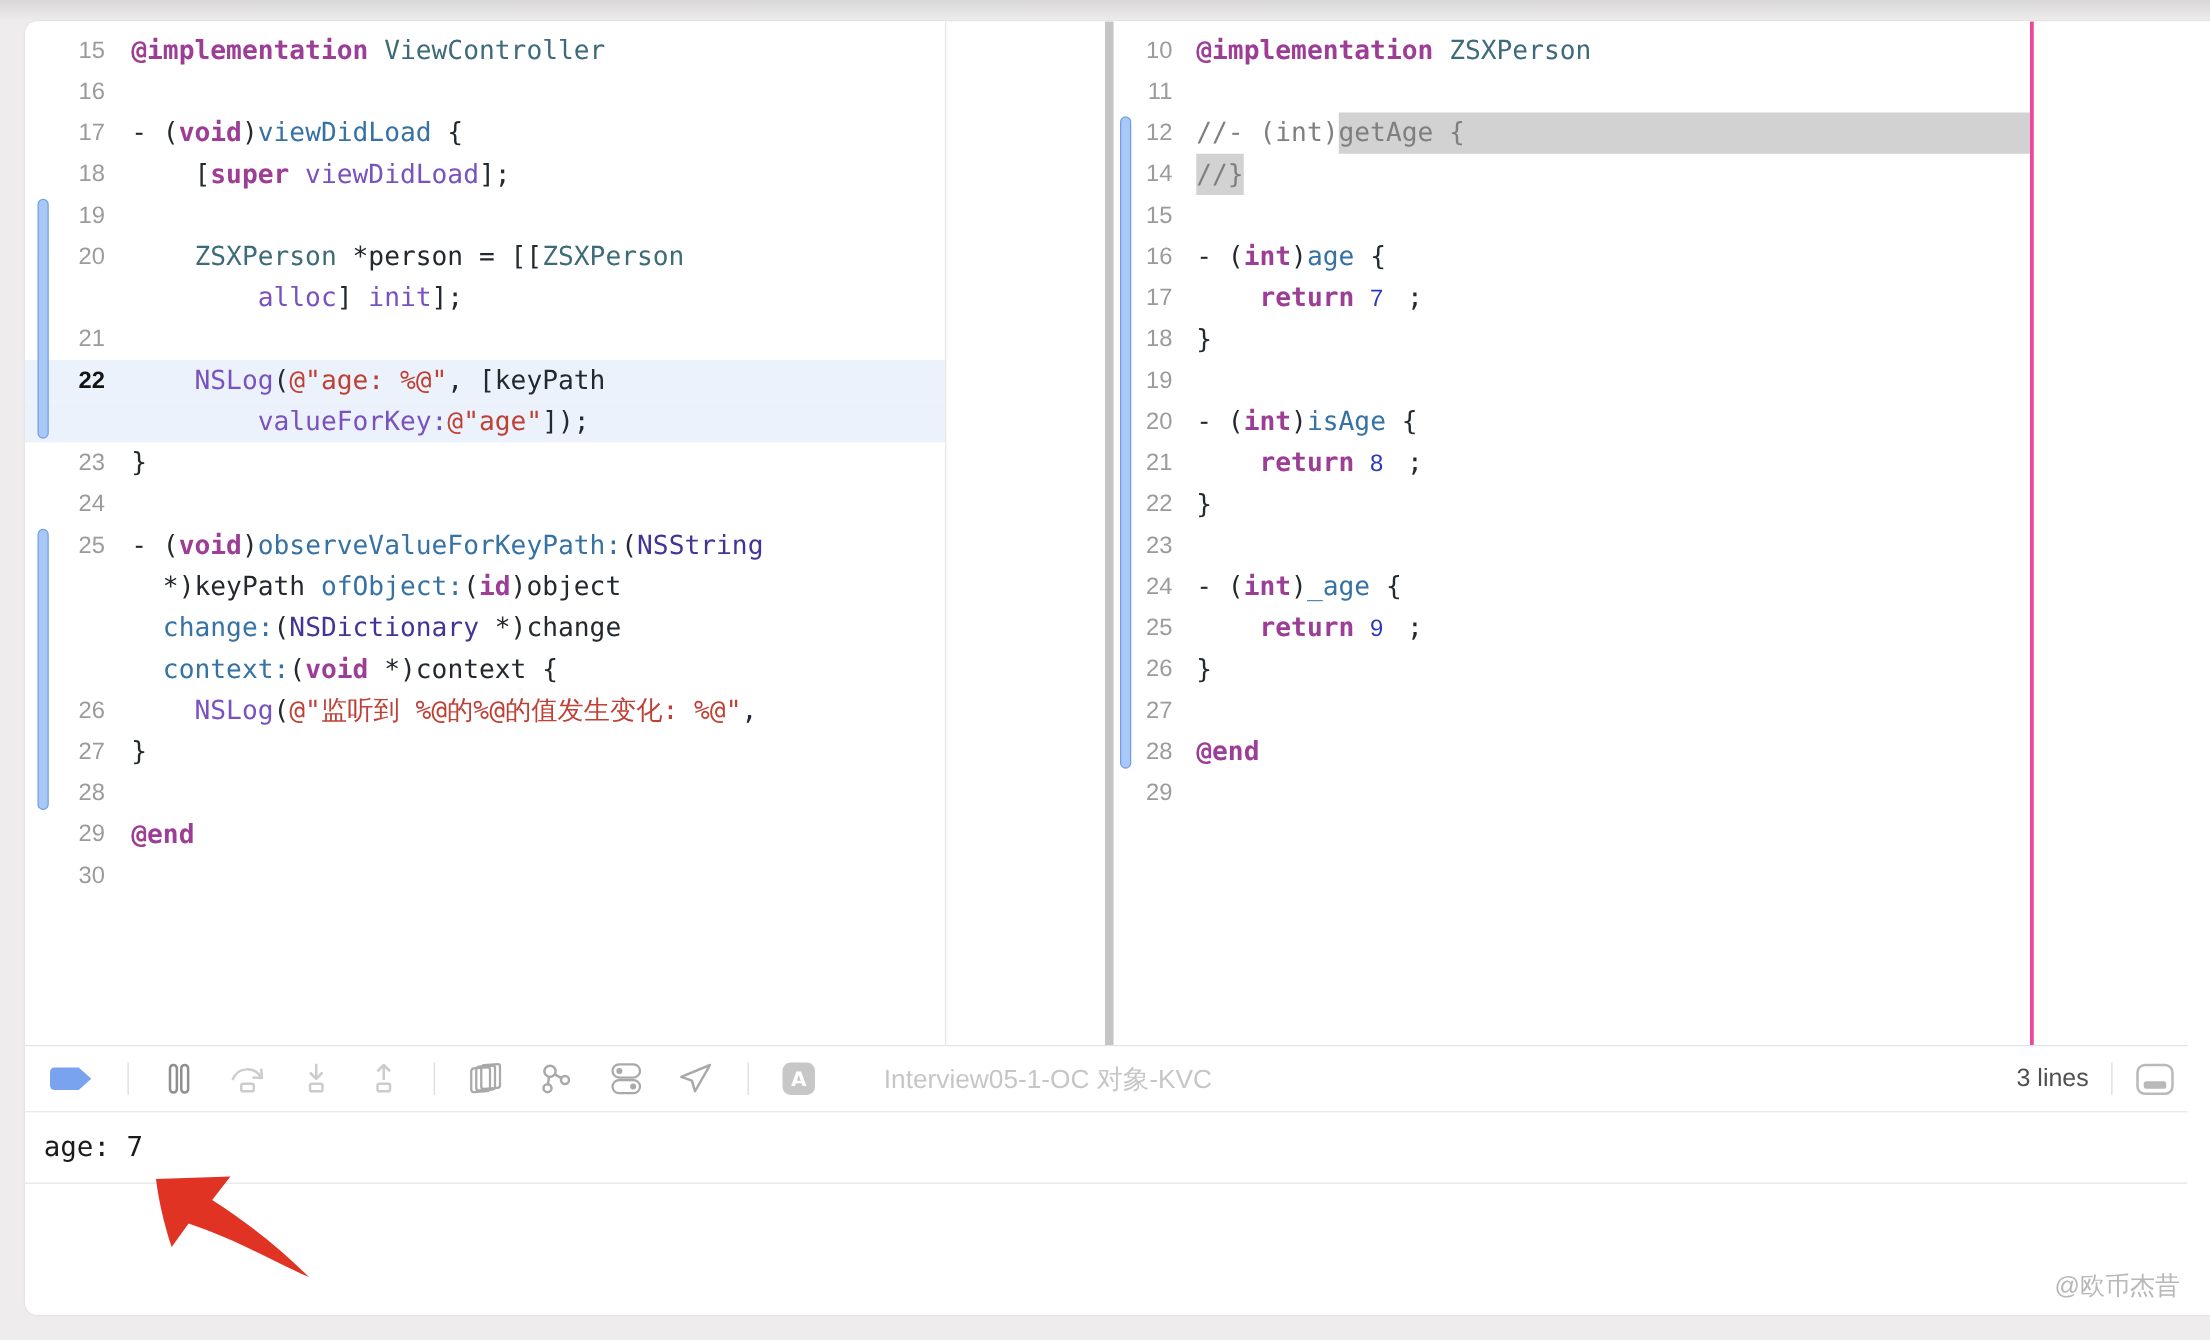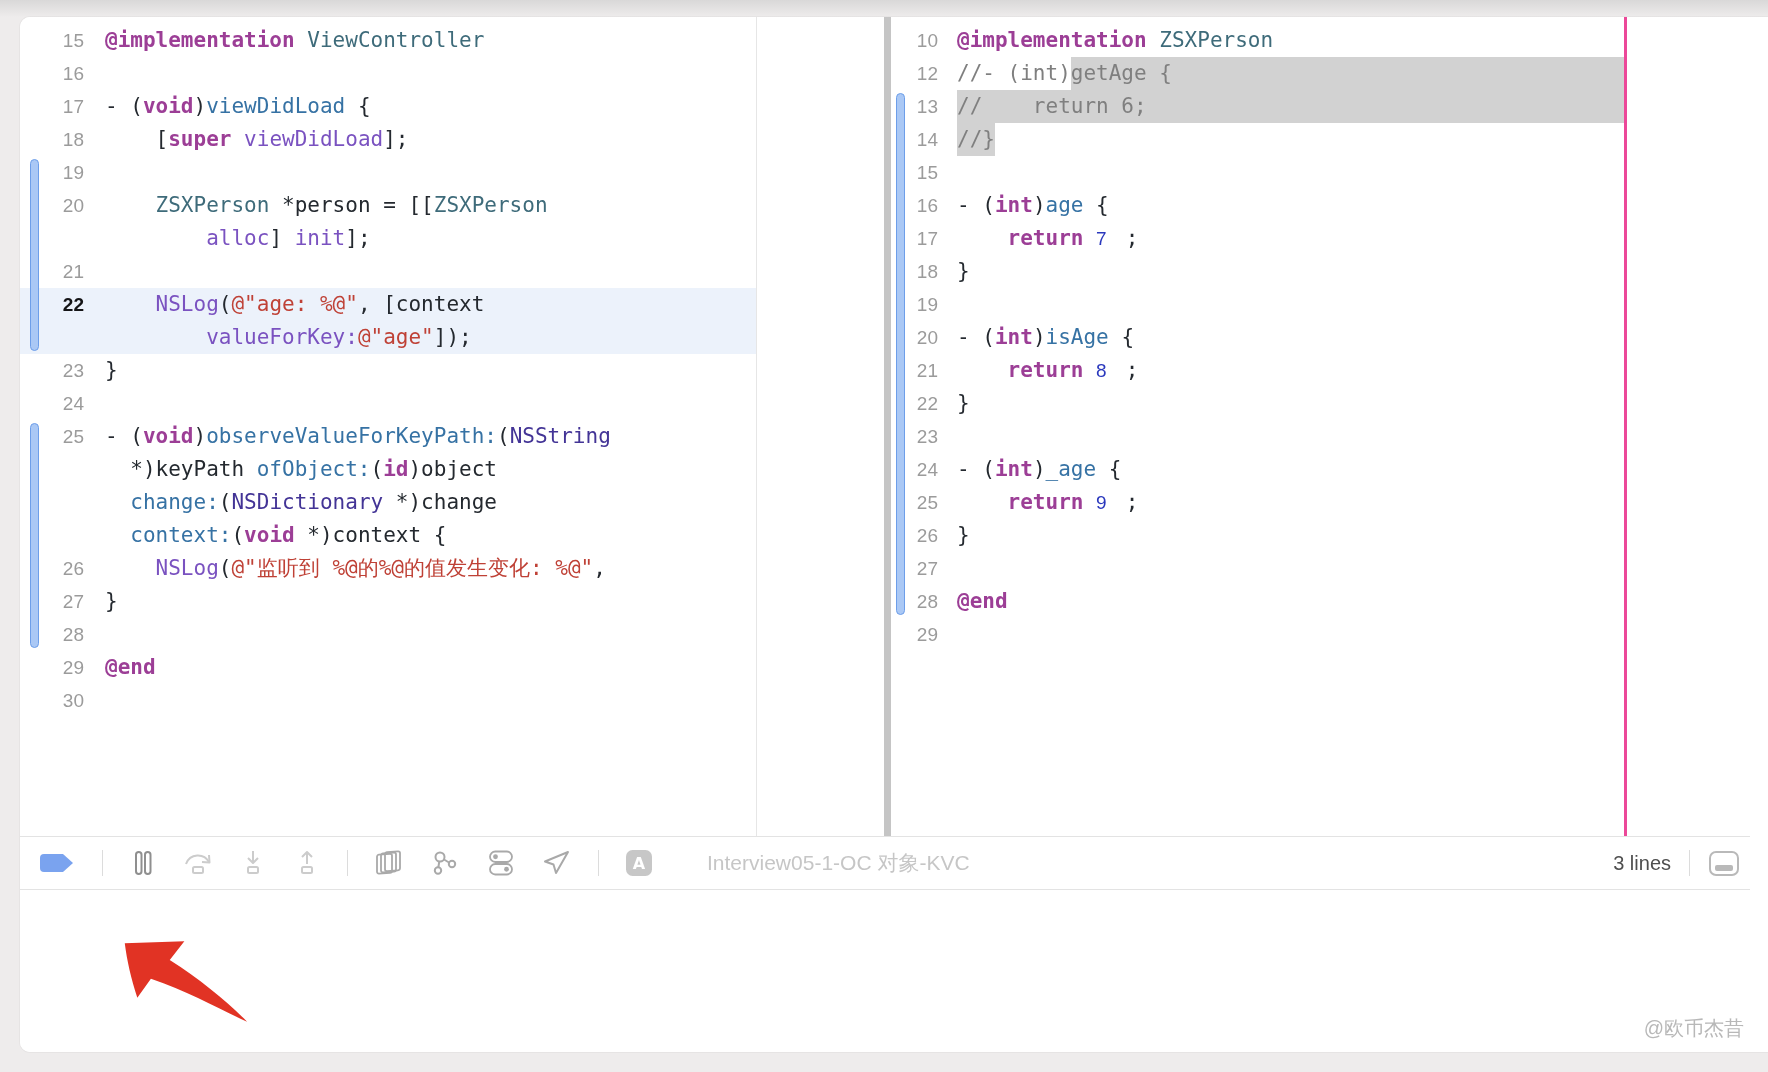--- a/index.html
+++ b/index.html
@@ -87,43 +87,43 @@
           <div class="chbar" style="top: 432px; height: 225px;"></div>
           <div class="row"><span class="num">14</span><span class="code"></span></div>
           <div class="row"><span class="num">15</span><span class="code"><span class="tok kw">@implementation</span><span class="tok pl"> </span><span class="tok cls">ViewController</span></span></div>
           <div class="row"><span class="num">16</span><span class="code"></span></div>
           <div class="row"><span class="num">17</span><span class="code"><span class="tok pl">- (</span><span class="tok kw">void</span><span class="tok pl">)</span><span class="tok meth">viewDidLoad</span><span class="tok pl"> {</span></span></div>
           <div class="row"><span class="num">18</span><span class="code"><span class="tok pl">    [</span><span class="tok kw">super</span><span class="tok pl"> </span><span class="tok msg">viewDidLoad</span><span class="tok pl">];</span></span></div>
           <div class="row"><span class="num">19</span><span class="code"></span></div>
           <div class="row"><span class="num">20</span><span class="code"><span class="tok pl">    </span><span class="tok cls">ZSXPerson</span><span class="tok pl"> *person = [[</span><span class="tok cls">ZSXPerson</span></span></div>
           <div class="row"><span class="num"></span><span class="code"><span class="tok pl">        </span><span class="tok msg">alloc</span><span class="tok pl">] </span><span class="tok msg">init</span><span class="tok pl">];</span></span></div>
           <div class="row"><span class="num">21</span><span class="code"></span></div>
-          <div class="row hl"><span class="num cur">22</span><span class="code"><span class="tok pl">    </span><span class="tok msg">NSLog</span><span class="tok pl">(</span><span class="tok str">@"age: %@"</span><span class="tok pl">, [context</span></span></div>
+          <div class="row hl"><span class="num cur">22</span><span class="code"><span class="tok pl">    </span><span class="tok msg">NSLog</span><span class="tok pl">(</span><span class="tok str">@"age: %@"</span><span class="tok pl">, [keyPath</span></span></div>
           <div class="row hl"><span class="num"></span><span class="code"><span class="tok pl">        </span><span class="tok msg">valueForKey:</span><span class="tok str">@"age"</span><span class="tok pl">]);</span></span></div>
           <div class="row"><span class="num">23</span><span class="code"><span class="tok pl">}</span></span></div>
           <div class="row"><span class="num">24</span><span class="code"></span></div>
           <div class="row"><span class="num">25</span><span class="code"><span class="tok pl">- (</span><span class="tok kw">void</span><span class="tok pl">)</span><span class="tok meth">observeValueForKeyPath:</span><span class="tok pl">(</span><span class="tok fw">NSString</span></span></div>
           <div class="row"><span class="num"></span><span class="code"><span class="tok pl">  *)keyPath </span><span class="tok meth">ofObject:</span><span class="tok pl">(</span><span class="tok kw">id</span><span class="tok pl">)object</span></span></div>
           <div class="row"><span class="num"></span><span class="code"><span class="tok pl">  </span><span class="tok meth">change:</span><span class="tok pl">(</span><span class="tok fw">NSDictionary</span><span class="tok pl"> *)change</span></span></div>
           <div class="row"><span class="num"></span><span class="code"><span class="tok pl">  </span><span class="tok meth">context:</span><span class="tok pl">(</span><span class="tok kw">void</span><span class="tok pl"> *)context {</span></span></div>
           <div class="row"><span class="num">26</span><span class="code"><span class="tok pl">    </span><span class="tok msg">NSLog</span><span class="tok pl">(</span><span class="tok str">@"监听到 %@的%@的值发生变化: %@"</span><span class="tok pl">,</span></span></div>
           <div class="row"><span class="num">27</span><span class="code"><span class="tok pl">}</span></span></div>
           <div class="row"><span class="num">28</span><span class="code"></span></div>
           <div class="row"><span class="num">29</span><span class="code"><span class="tok kw">@end</span></span></div>
           <div class="row"><span class="num">30</span><span class="code"></span></div>
         </div>
       </div>
     <div class="pane-divider"></div>
     <div class="editor right" id="editor-right">
         <div class="rows">
           <div class="chbar" style="top: 102px; height: 522px;"></div>
           <div class="row"><span class="num">9</span><span class="code"></span></div>
           <div class="row"><span class="num">10</span><span class="code"><span class="tok kw">@implementation</span><span class="tok pl"> </span><span class="tok cls">ZSXPerson</span></span></div>
+          <div class="row"><span class="num">11</span><span class="code"></span></div>
           <div class="row"><div class="sel" style="left: 179.85px; width: 553.15px;"></div><span class="num">12</span><span class="code"><span class="tok cm">//- (int)getAge {</span></span></div>
-          <div class="row"><div class="sel" style="left: 66px; width: 667px;"></div><span class="num">13</span><span class="code"><span class="tok cm">//    return 6;</span></span></div>
           <div class="row"><div class="sel" style="left: 66px; width: 37.95px;"></div><span class="num">14</span><span class="code"><span class="tok cm">//}</span></span></div>
           <div class="row"><span class="num">15</span><span class="code"></span></div>
           <div class="row"><span class="num">16</span><span class="code"><span class="tok pl">- (</span><span class="tok kw">int</span><span class="tok pl">)</span><span class="tok meth">age</span><span class="tok pl"> {</span></span></div>
           <div class="row"><span class="num">17</span><span class="code"><span class="tok pl">    </span><span class="tok kw">return</span><span class="tok pl"> </span><span class="tok num">7</span><span class="tok pl">;</span></span></div>
           <div class="row"><span class="num">18</span><span class="code"><span class="tok pl">}</span></span></div>
           <div class="row"><span class="num">19</span><span class="code"></span></div>
           <div class="row"><span class="num">20</span><span class="code"><span class="tok pl">- (</span><span class="tok kw">int</span><span class="tok pl">)</span><span class="tok meth">isAge</span><span class="tok pl"> {</span></span></div>
           <div class="row"><span class="num">21</span><span class="code"><span class="tok pl">    </span><span class="tok kw">return</span><span class="tok pl"> </span><span class="tok num">8</span><span class="tok pl">;</span></span></div>
           <div class="row"><span class="num">22</span><span class="code"><span class="tok pl">}</span></span></div>
           <div class="row"><span class="num">23</span><span class="code"></span></div>
@@ -217,19 +217,20 @@
       <span class="tb-icon">
         <svg width="32" height="27" viewBox="0 0 32 27" fill="none" stroke="#b9b9b9" stroke-width="2">
           <rect x="2" y="2" width="28" height="23" rx="6"></rect>
           <rect x="7" y="15" width="18" height="6" rx="2" fill="#b9b9b9" stroke="none"></rect>
         </svg>
       </span>
     </div>
   </div>
 
   <div class="console">
+    <div class="console-line">age: 7</div>
     <svg class="arrow-annot" viewBox="0 0 130 88" width="145" height="92" style="left:95px;top:47px;">
       <path d="M5,6 L62,4 L48,22 C78,41 103,62 122,81 C95,69 66,52 30,40 L17,58 C11,40 7,22 5,6 Z" fill="#e13324"></path>
     </svg>
     <span class="watermark">@欧币杰昔</span>
   </div>
 
 </div>
 
 </body></html>

